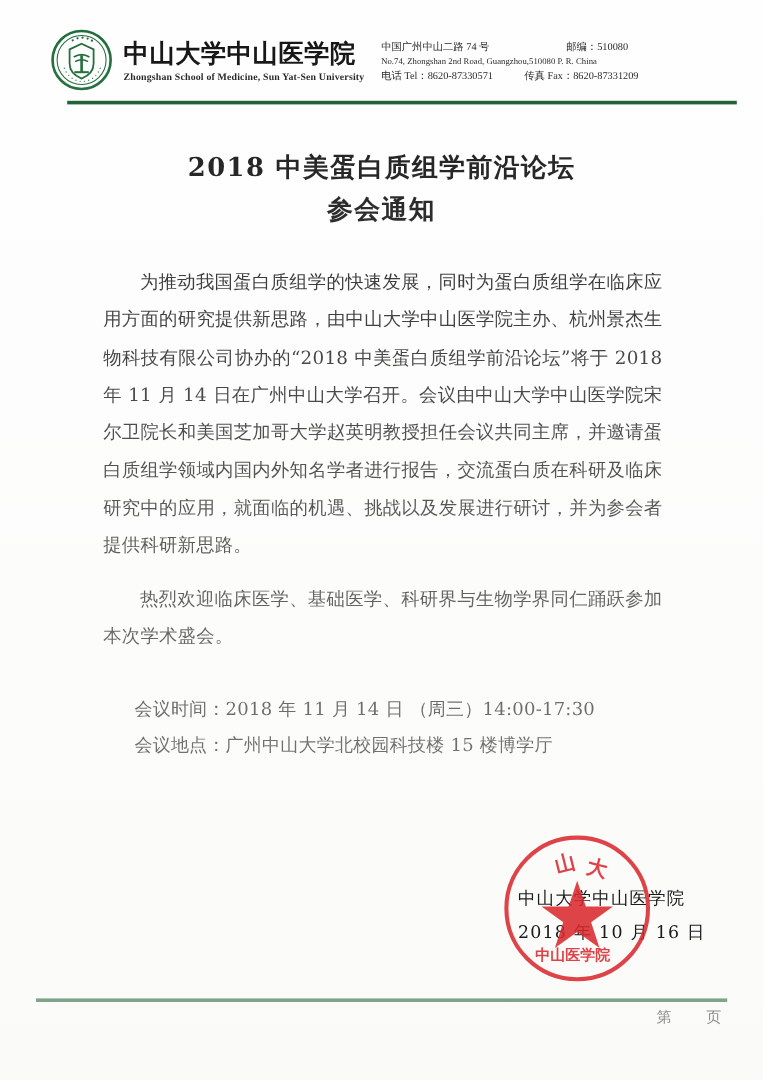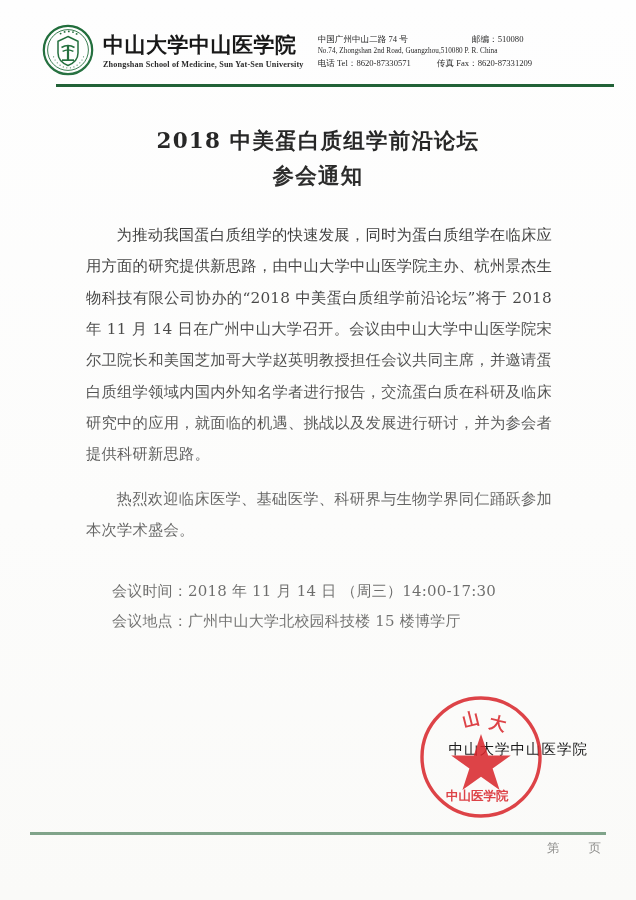--- a/index.html
+++ b/index.html
@@ -266,20 +266,21 @@
     <p class="para">热烈欢迎临床医学、基础医学、科研界与生物学界同仁踊跃参加本次学术盛会。</p>
 
     <div class="details">
       <div class="detail-line">会议时间：2018 年 11 月 14 日 （周三）14:00-17:30</div>
       <div class="detail-line">会议地点：广州中山大学北校园科技楼 15 楼博学厅</div>
     </div>
   </div>
 
   <div class="signature-area">
     <div class="sig-line">中山大学中山医学院</div>
+    <div class="sig-line">2018 年 10 月 16 日</div>
   </div>
 
   <div class="seal">
     <svg width="126" height="126" viewBox="0 0 126 126" aria-hidden="true">
       <circle cx="63" cy="63" r="59" fill="none" stroke="#d9262b" stroke-width="3.4"></circle>
 
       <polygon points="63,40 70.2,61.4 92.8,61.4 74.6,74.6 81.6,96 63,82.7 44.4,96 51.4,74.6 33.2,61.4 55.8,61.4" fill="#d9262b"></polygon>
 
       <g fill="#d9262b" font-family="DejaVu Serif, serif" font-size="17" font-weight="700">
         <text x="46" y="33" transform="rotate(-14 46 33)">山</text>

